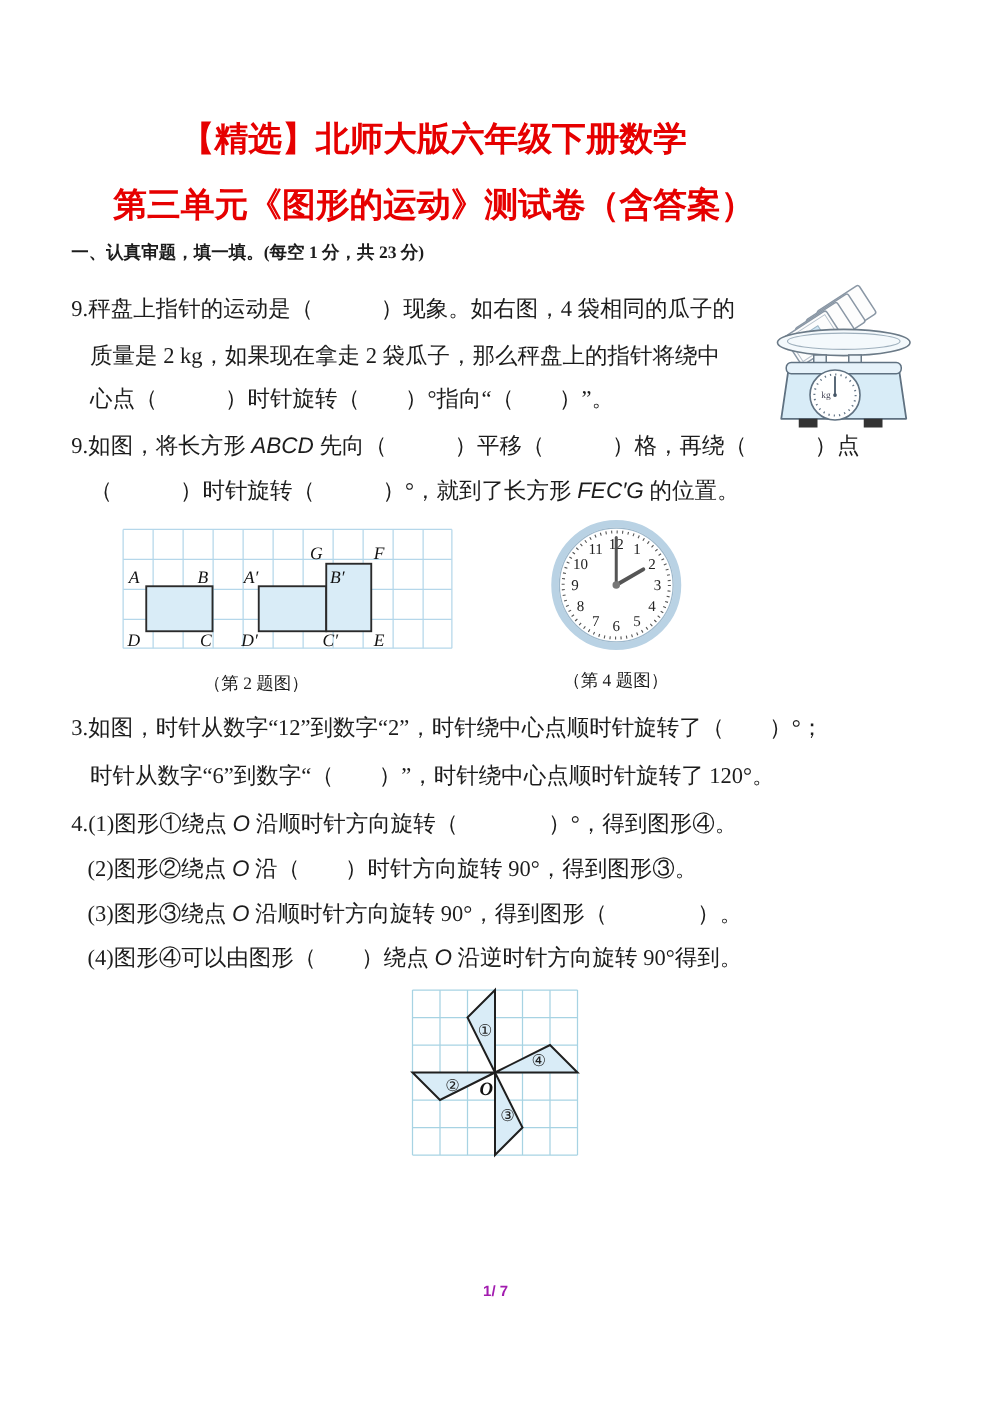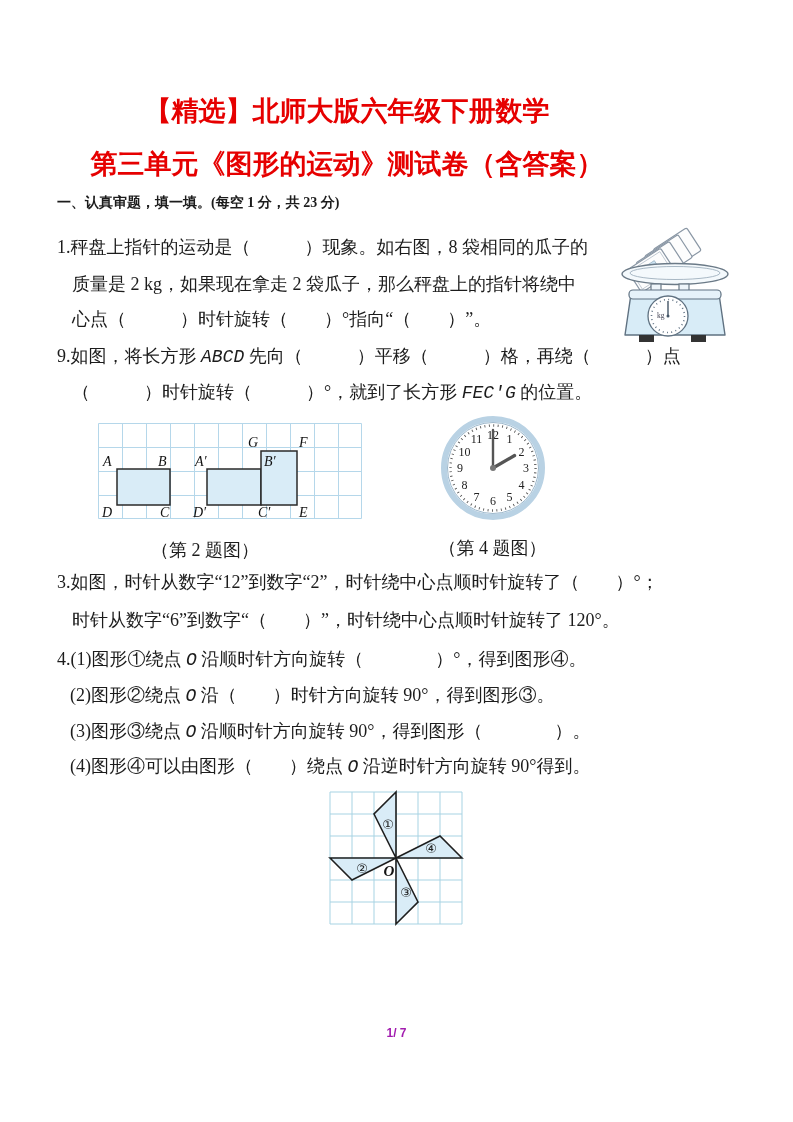--- a/index.html
+++ b/index.html
@@ -19,24 +19,24 @@
     color:#e60000;
     white-space:nowrap;
   }
   .bline{
     position:absolute;
     font-size:18px;
     white-space:nowrap;
     line-height:1.2;
   }
   .heading{font-weight:bold;font-size:14px;}
-  .var{font-style:italic;font-family:Liberation Mono, monospace;}
+  .var{font-style:italic;font-family:Liberation Sans, sans-serif;}
   .caption{
     position:absolute;
-    font-size:18px;
+    font-size:14px;
     text-align:center;
     white-space:nowrap;
   }
   .footer{
     position:absolute;left:0;width:793px;
     text-align:center;
     font-family:"Liberation Sans","DejaVu Sans",sans-serif;
     font-weight:bold;
     font-size:12px;
     color:#a21caf;
@@ -52,21 +52,21 @@
 </head>
 <body>
 
 <div class="page">
 
   <div class="title-line" style="top:93px;">【精选】北师大版六年级下册数学</div>
   <div class="title-line" style="top:146px;">第三单元《图形的运动》测试卷（含答案）</div>
 
   <div class="bline heading" style="left:57px;top:195px;">一、认真审题，填一填。(每空 1 分，共 23 分)</div>
 
-  <div class="bline" style="left:57px;top:237px;">1.秤盘上指针的运动是（　　　）现象。如右图，8 袋相同的瓜子的</div>
+  <div class="bline" style="left:57px;top:237px;">9.秤盘上指针的运动是（　　　）现象。如右图，4 袋相同的瓜子的</div>
   <div class="bline" style="left:72px;top:274px;">质量是 2 kg，如果现在拿走 2 袋瓜子，那么秤盘上的指针将绕中</div>
   <div class="bline" style="left:72px;top:309px;">心点（　　　）时针旋转（　　）°指向“（　　）”。</div>
 
   <div class="bline" style="left:57px;top:346px;"><span>9.如图，将长方形 </span><span class="var">ABCD</span><span> 先向（　　　）平移（　　　）格，再绕（　　　）点</span></div>
   <div class="bline" style="left:72px;top:382px;"><span>（　　　）时针旋转（　　　）°，就到了长方形 </span><span class="var">FEC′G</span><span> 的位置。</span></div>
 
   <svg style="left:98px;top:423px;" width="264" height="96" viewBox="0 0 264 96">
     <g stroke="#b5d7ea" stroke-width="1">
       <line x1="0.5" y1="0.5" x2="0.5" y2="95.5"></line>
         <line x1="24.5" y1="0.5" x2="24.5" y2="95.5"></line>

